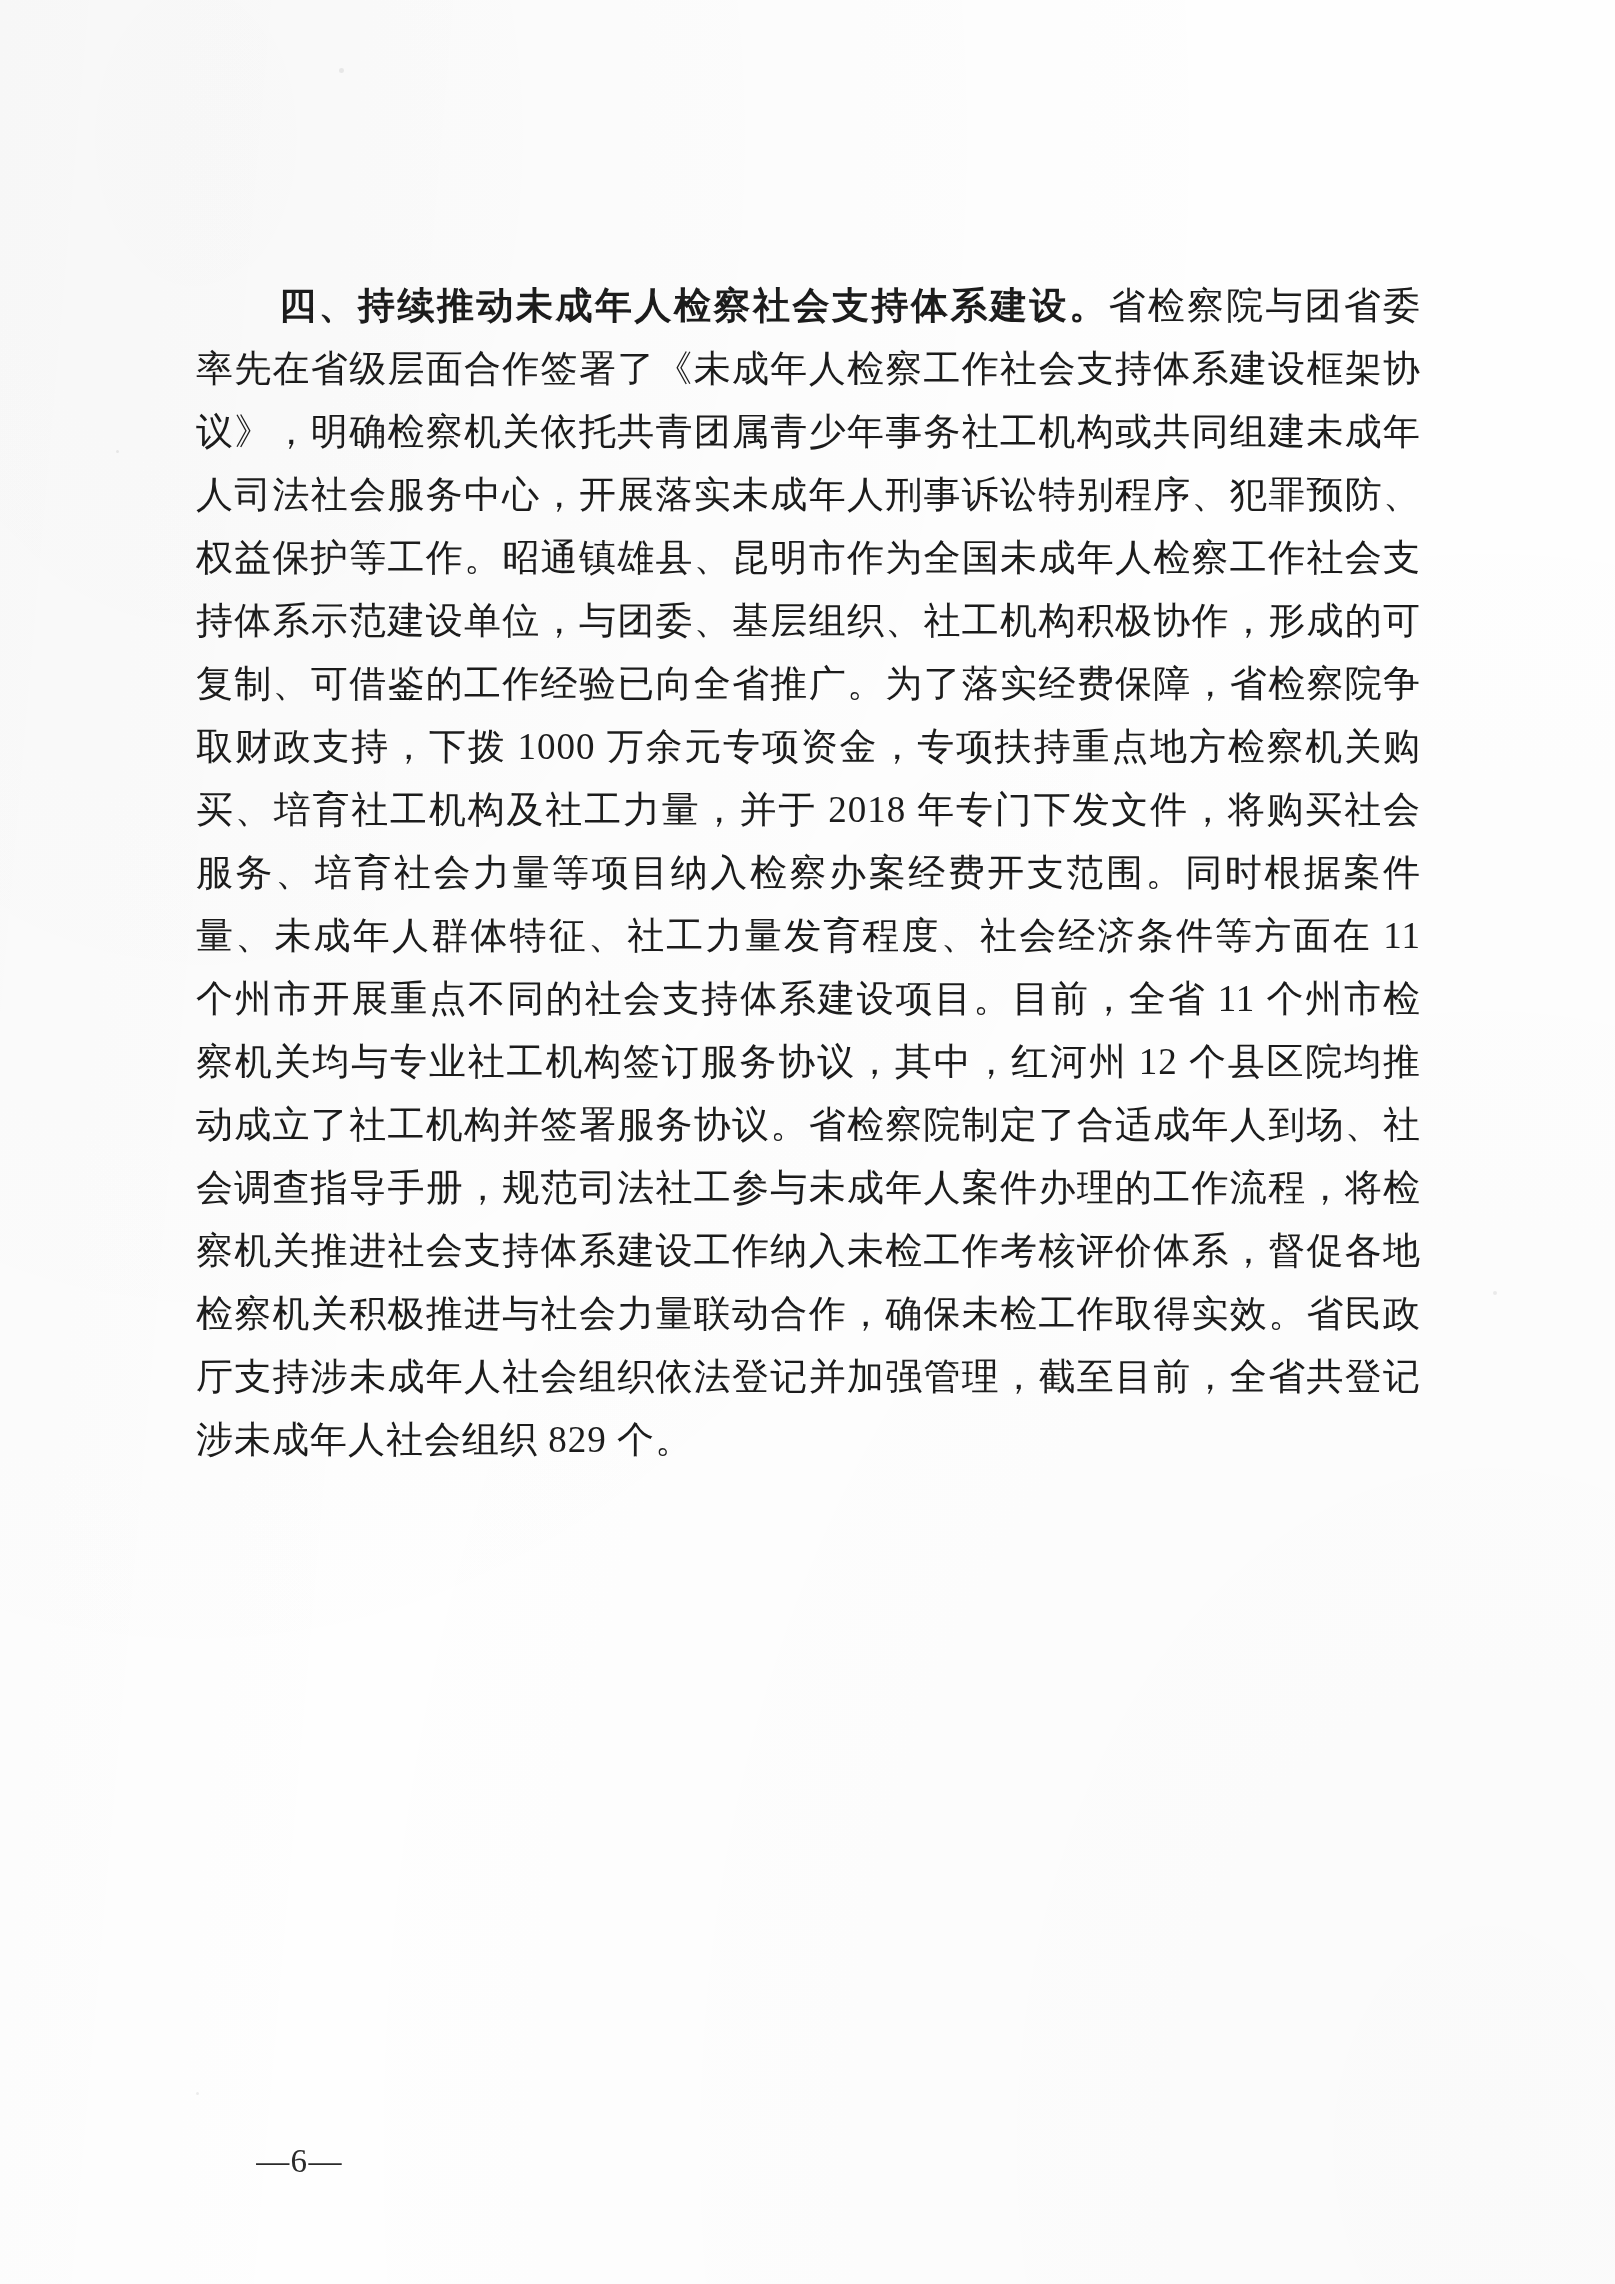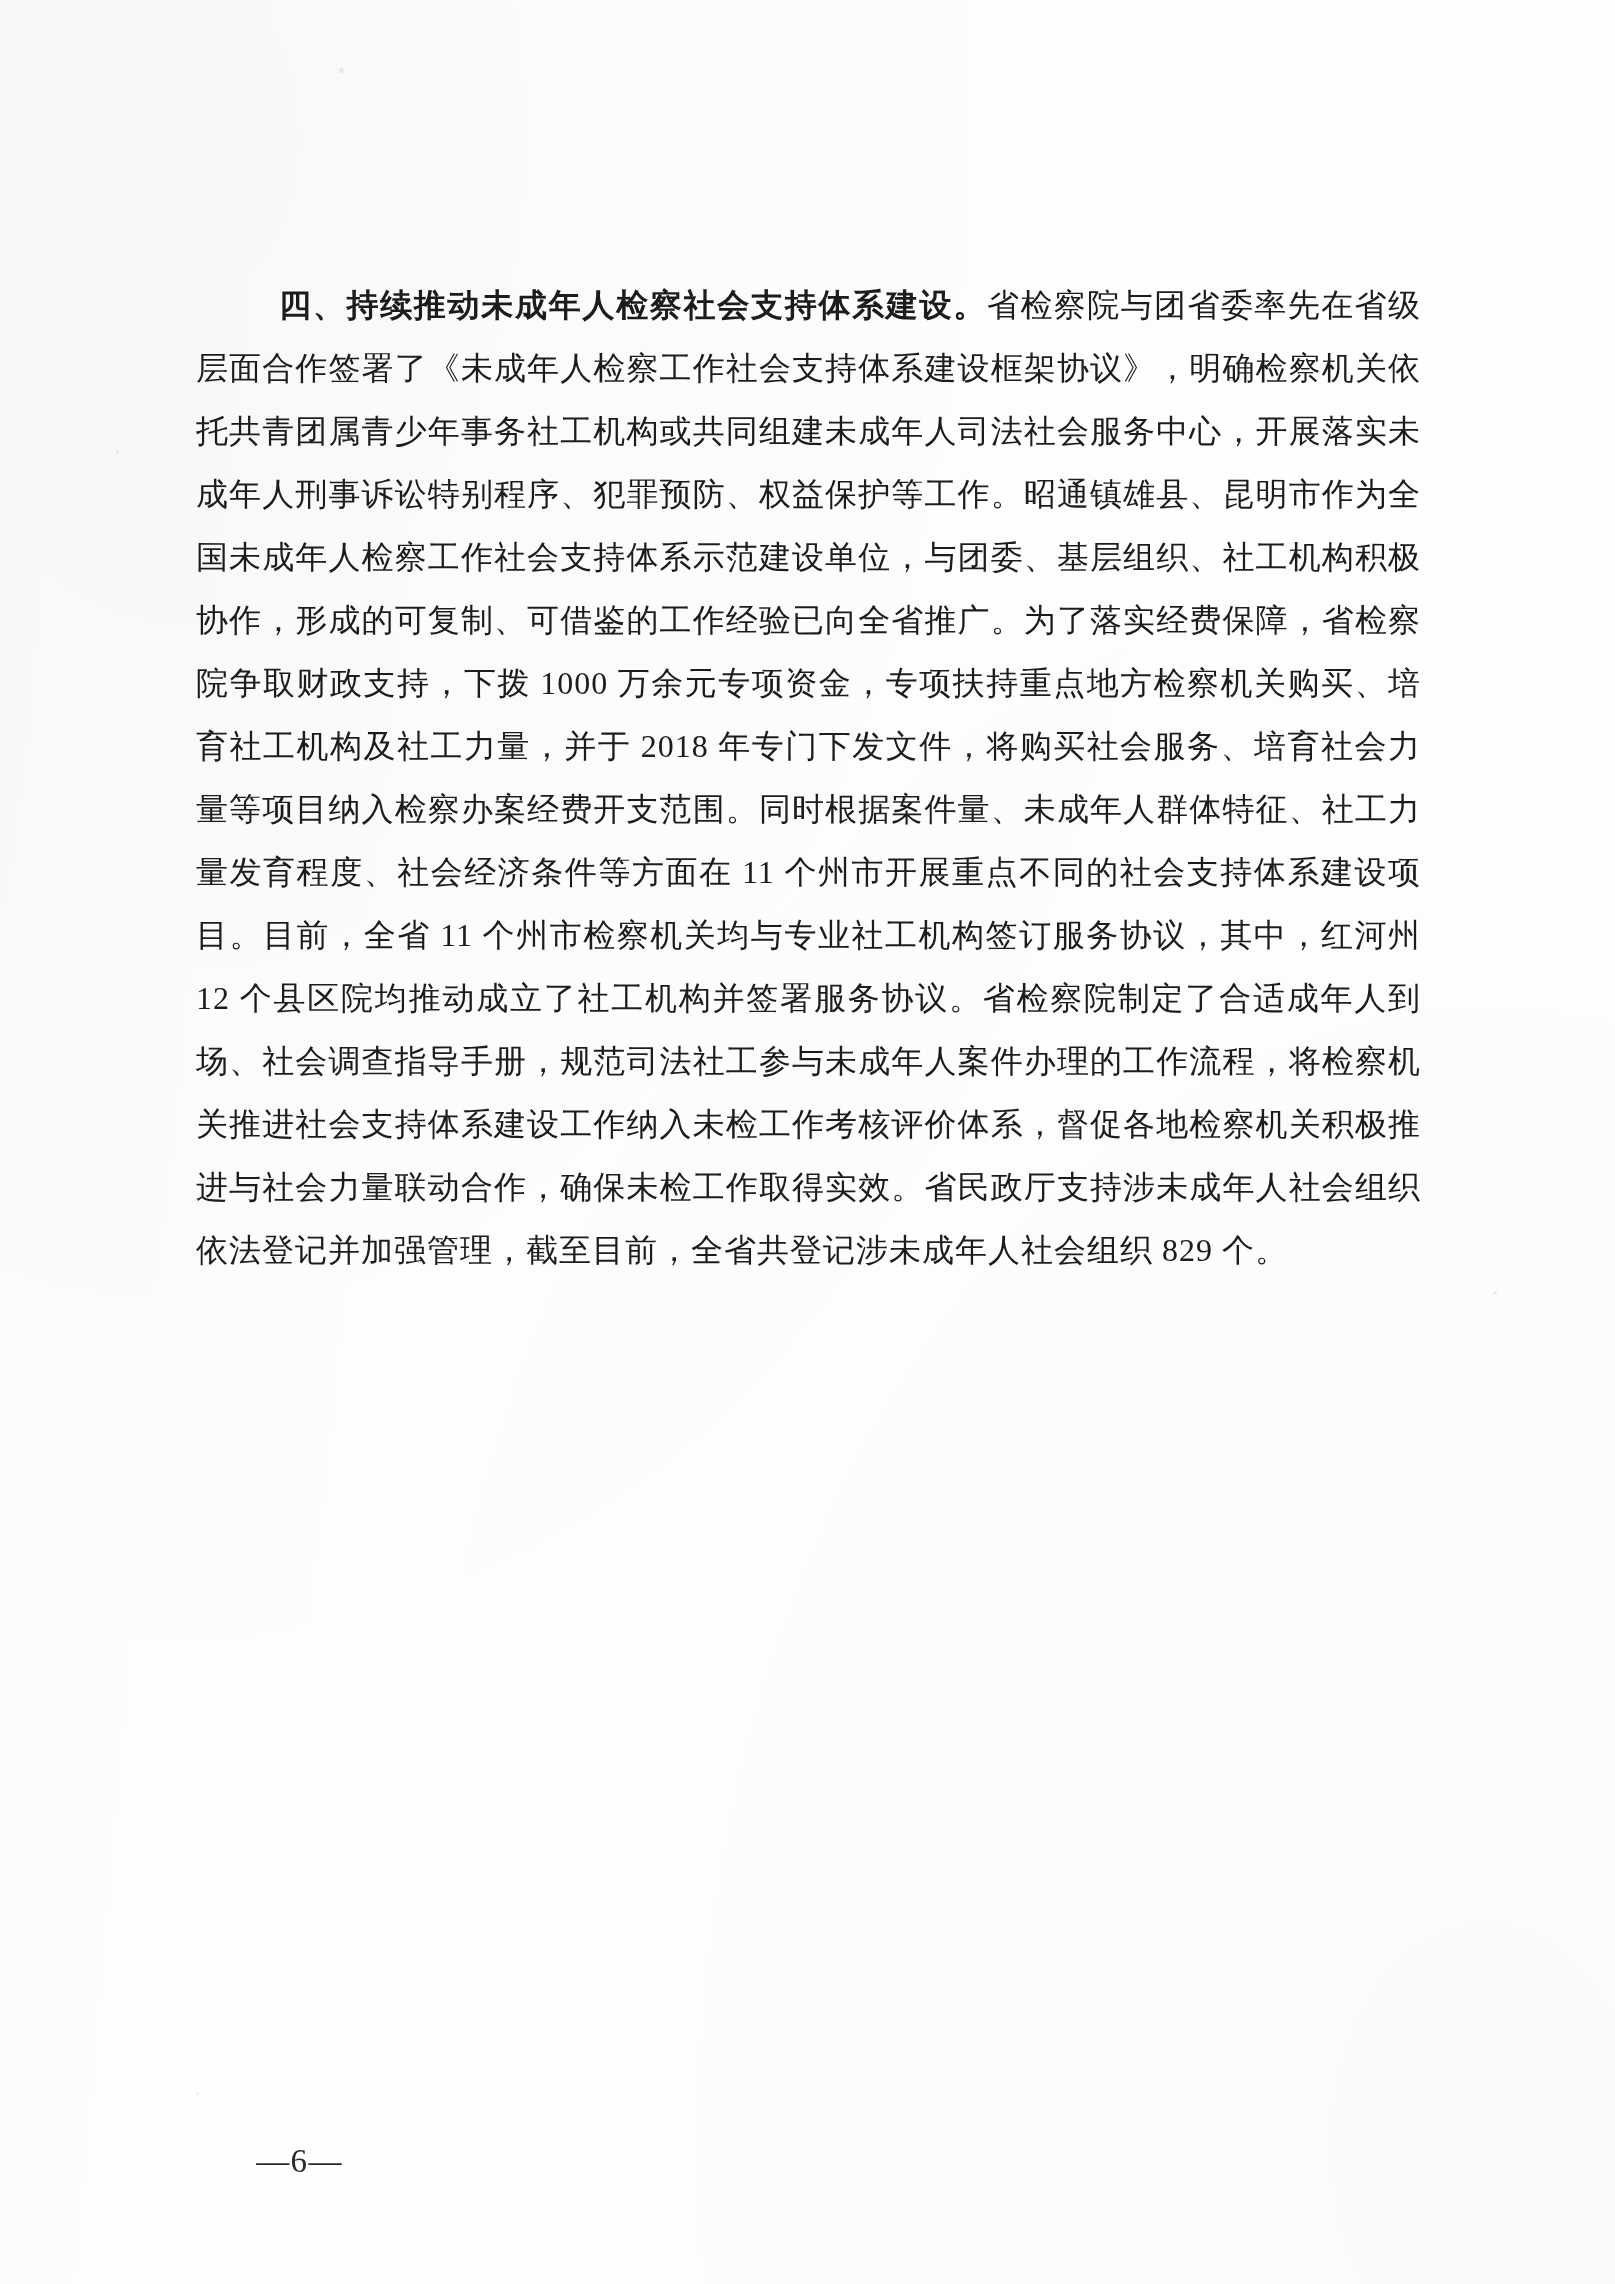--- a/index.html
+++ b/index.html
@@ -34,21 +34,21 @@
 
   .doc-body {
     position: absolute;
     left: 196px;
     top: 274px;
     width: 1225px;
   }
 
   p.para {
     margin: 0;
-    font-size: 32px;
+    font-size: 37px;
     line-height: 63px;
     color: #1c1c1c;
     text-align: justify;
     text-justify: inter-ideograph;
     letter-spacing: 1px;
     text-indent: 83px;
     font-family: "Liberation Serif", "DejaVu Serif", serif;
   }
 
   p.para b,

